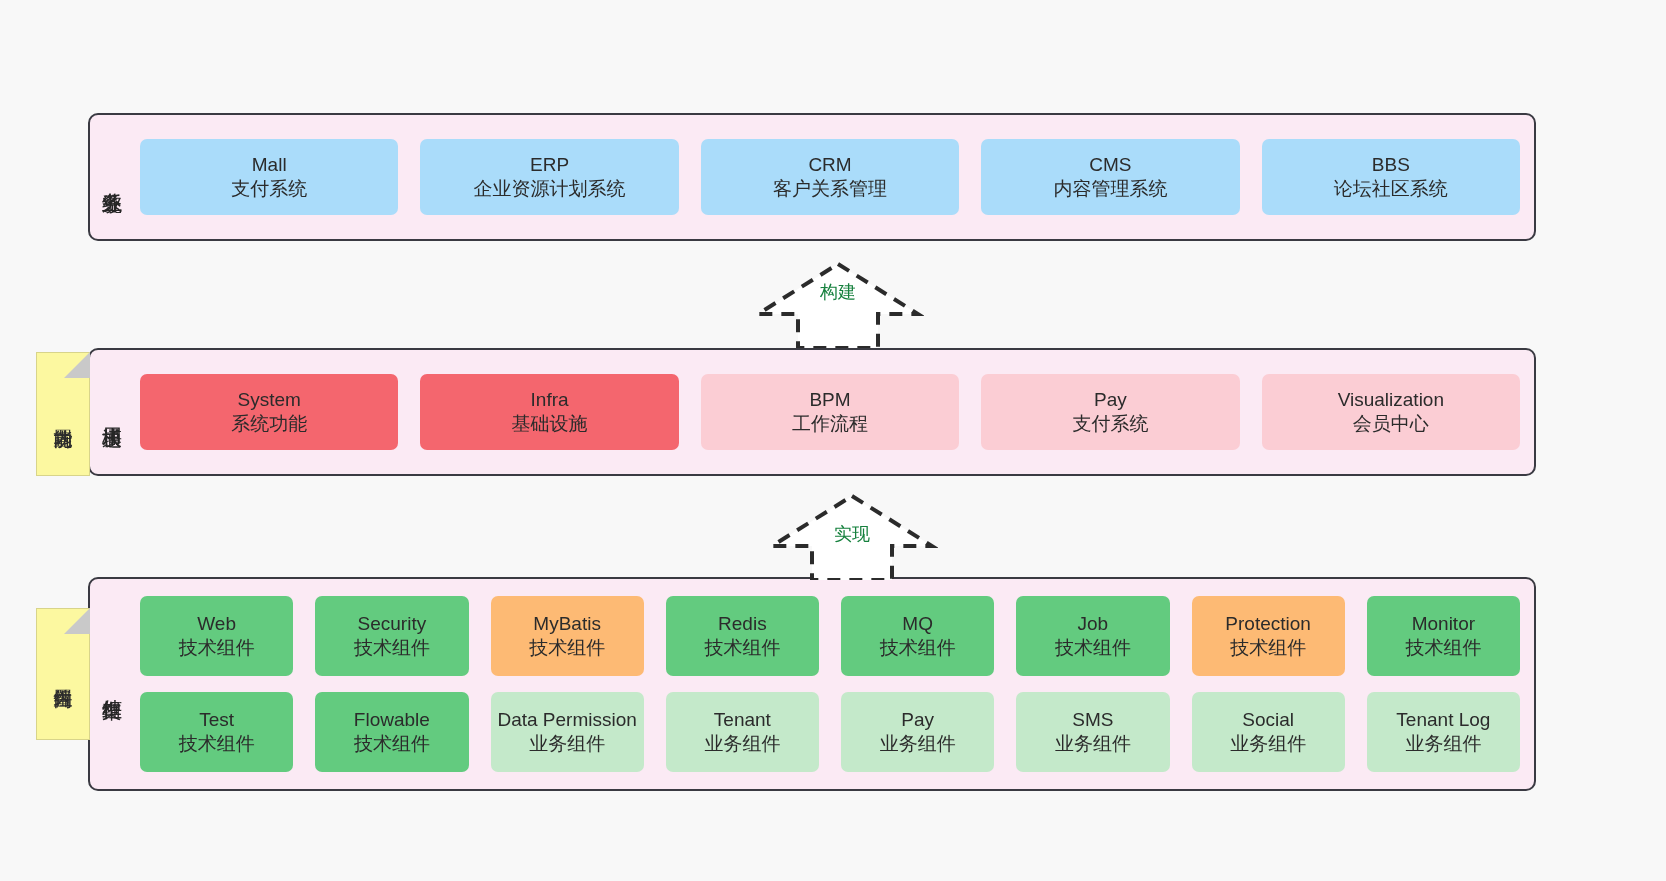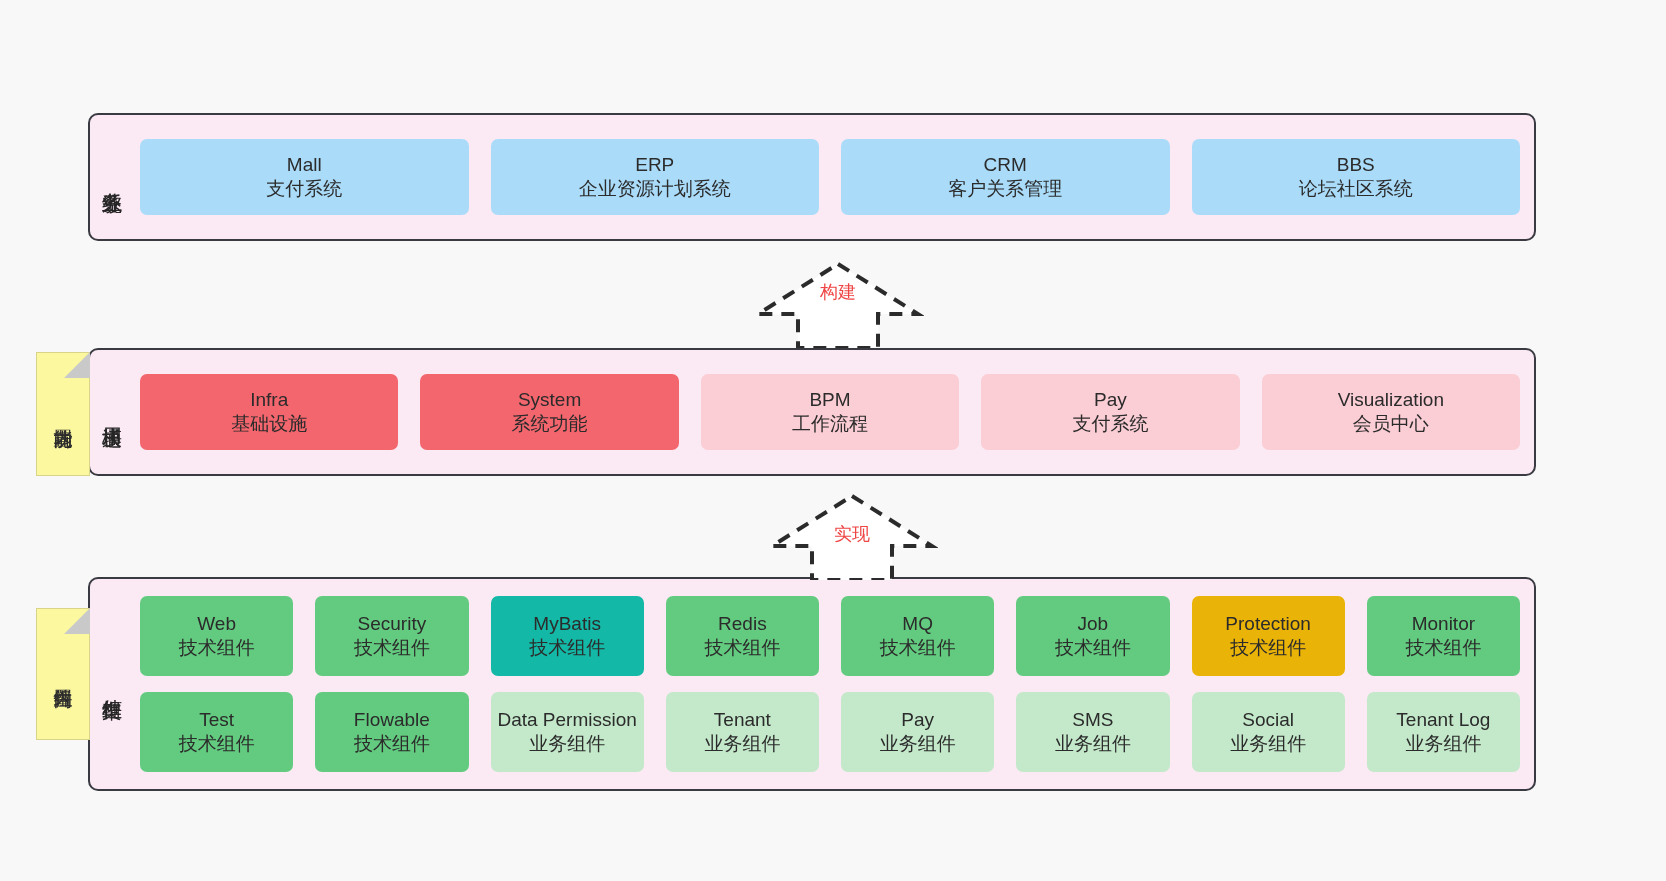--- a/index.html
+++ b/index.html
@@ -129,21 +129,21 @@
     position: absolute;
     z-index: 1;
   }
   .block-arrow .arrow-label {
     position: absolute;
     left: 0;
     right: 0;
     bottom: 4px;
     text-align: center;
     font-size: 18px;
-    color: #ef4444;
+    color: #15803d;
     user-select: none;
     pointer-events: none;
   }
   #arrow-build  { left: 752px; top: 258px; width: 172px; height: 90px; }
   #arrow-impl   { left: 766px; top: 490px; width: 172px; height: 90px; }
   #arrow-build .arrow-label  { bottom: 44px; }
   #arrow-impl  .arrow-label  { bottom: 34px; }
 </style>
 </head>
 <body>
@@ -160,20 +160,24 @@
         </div>
         <div class="card" style="background:#aadcfa">
           <span class="en">ERP</span>
           <span class="cn">企业资源计划系统</span>
         </div>
         <div class="card" style="background:#aadcfa">
           <span class="en">CRM</span>
           <span class="cn">客户关系管理</span>
         </div>
         <div class="card" style="background:#aadcfa">
+          <span class="en">CMS</span>
+          <span class="cn">内容管理系统</span>
+        </div>
+        <div class="card" style="background:#aadcfa">
           <span class="en">BBS</span>
           <span class="cn">论坛社区系统</span>
         </div>
       </div>
     </div>
   </div>
 
   <div class="block-arrow" id="arrow-build">
     <svg width="172" height="90" viewBox="0 0 172 90">
       <polyline points="86,6 166,56 126,56 126,90 46,90 46,56 6,56 86,6" fill="#ffffff" stroke="#2b2b2b" stroke-width="4" stroke-dasharray="13 9" stroke-linejoin="miter" stroke-linecap="butt"></polyline>
@@ -181,26 +185,26 @@
     <div class="arrow-label">构建</div>
   </div>
 
   <div class="sticky" id="sticky-common">内置功能</div>
 
   <div class="layer" id="layer-common">
     <div class="layer-title">通用模块</div>
     <div class="layer-body">
       <div class="row">
         <div class="card" style="background:#f4666e">
+          <span class="en">System</span>
+          <span class="cn">系统功能</span>
+        </div>
+        <div class="card" style="background:#f4666e">
           <span class="en">Infra</span>
           <span class="cn">基础设施</span>
-        </div>
-        <div class="card" style="background:#f4666e">
-          <span class="en">System</span>
-          <span class="cn">系统功能</span>
         </div>
         <div class="card" style="background:#fbcdd4">
           <span class="en">BPM</span>
           <span class="cn">工作流程</span>
         </div>
         <div class="card" style="background:#fbcdd4">
           <span class="en">Pay</span>
           <span class="cn">支付系统</span>
         </div>
         <div class="card" style="background:#fbcdd4">
@@ -226,37 +230,37 @@
 
       <div class="row">
         <div class="card" style="background:#63cb7f">
           <span class="en">Web</span>
           <span class="cn">技术组件</span>
         </div>
         <div class="card" style="background:#63cb7f">
           <span class="en">Security</span>
           <span class="cn">技术组件</span>
         </div>
-        <div class="card" style="background:#14b8a6">
+        <div class="card" style="background:#fdba74">
           <span class="en">MyBatis</span>
           <span class="cn">技术组件</span>
         </div>
         <div class="card" style="background:#63cb7f">
           <span class="en">Redis</span>
           <span class="cn">技术组件</span>
         </div>
         <div class="card" style="background:#63cb7f">
           <span class="en">MQ</span>
           <span class="cn">技术组件</span>
         </div>
         <div class="card" style="background:#63cb7f">
           <span class="en">Job</span>
           <span class="cn">技术组件</span>
         </div>
-        <div class="card" style="background:#eab308">
+        <div class="card" style="background:#fdba74">
           <span class="en">Protection</span>
           <span class="cn">技术组件</span>
         </div>
         <div class="card" style="background:#63cb7f">
           <span class="en">Monitor</span>
           <span class="cn">技术组件</span>
         </div>
       </div>
 
       <div class="row">

